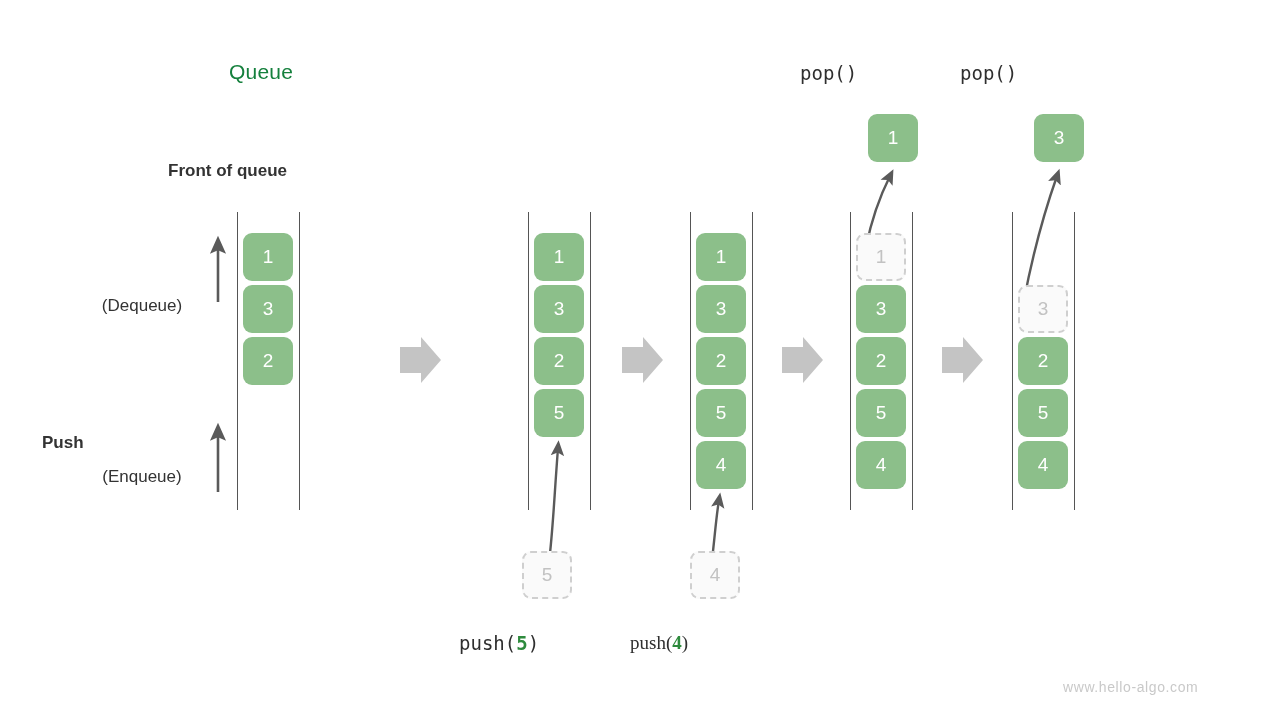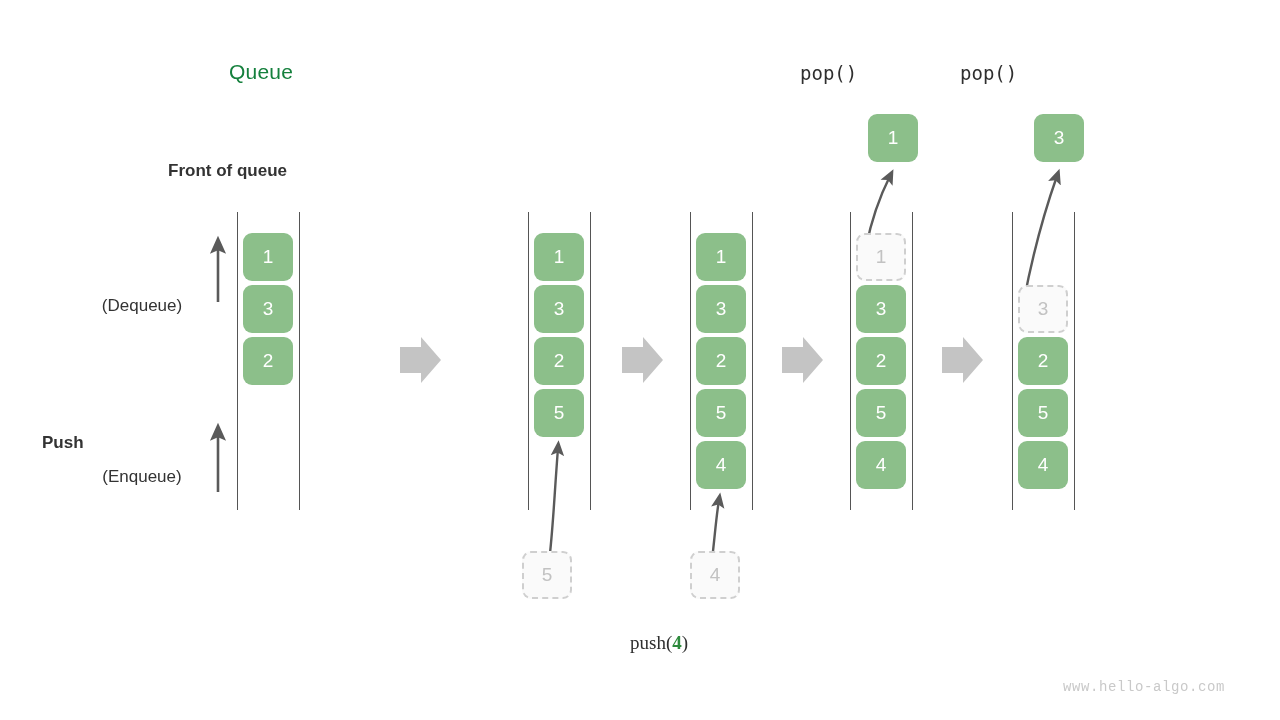--- a/index.html
+++ b/index.html
@@ -43,21 +43,21 @@
     font-family: "DejaVu Sans Mono", monospace;
     font-size: 19px;
     color: #2f2f2f;
     white-space: nowrap;
   }
   .mono-lbl .arg {
     color: #2e8b3d;
     font-weight: bold;
   }
   .watermark {
-    font-family: Liberation Mono, monospace;
+    font-family: Liberation Sans, sans-serif;
     font-size: 14px;
     color: #c9c9c9;
     letter-spacing: 0.6px;
     white-space: nowrap;
   }
 
   
   .rail {
     width: 1px;
     background: #555555;
@@ -163,20 +163,21 @@
 
   <div class="abs" style="left:528px; top:212px; width:63px; height:298px;">
     <div class="abs rail" style="left:0px; top:0px; height:298px;"></div>
     <div class="abs rail" style="left:62px; top:0px; height:298px;"></div>
     <div class="abs box" style="left:6px; top:21px;">1</div>
     <div class="abs box" style="left:6px; top:73px;">3</div>
     <div class="abs box" style="left:6px; top:125px;">2</div>
     <div class="abs box" style="left:6px; top:177px;">5</div>
   </div>
   <div class="abs box ghost" style="left:522px; top:551px;">5</div>
+  <div class="abs mono-lbl" style="left:459px; top:632px; width:200px;"><span>push</span>(<span class="arg">5</span>)</div>
 
   <div class="abs" style="left:690px; top:212px; width:63px; height:298px;">
     <div class="abs rail" style="left:0px; top:0px; height:298px;"></div>
     <div class="abs rail" style="left:62px; top:0px; height:298px;"></div>
     <div class="abs box" style="left:6px; top:21px;">1</div>
     <div class="abs box" style="left:6px; top:73px;">3</div>
     <div class="abs box" style="left:6px; top:125px;">2</div>
     <div class="abs box" style="left:6px; top:177px;">5</div>
     <div class="abs box" style="left:6px; top:229px;">4</div>
   </div>

